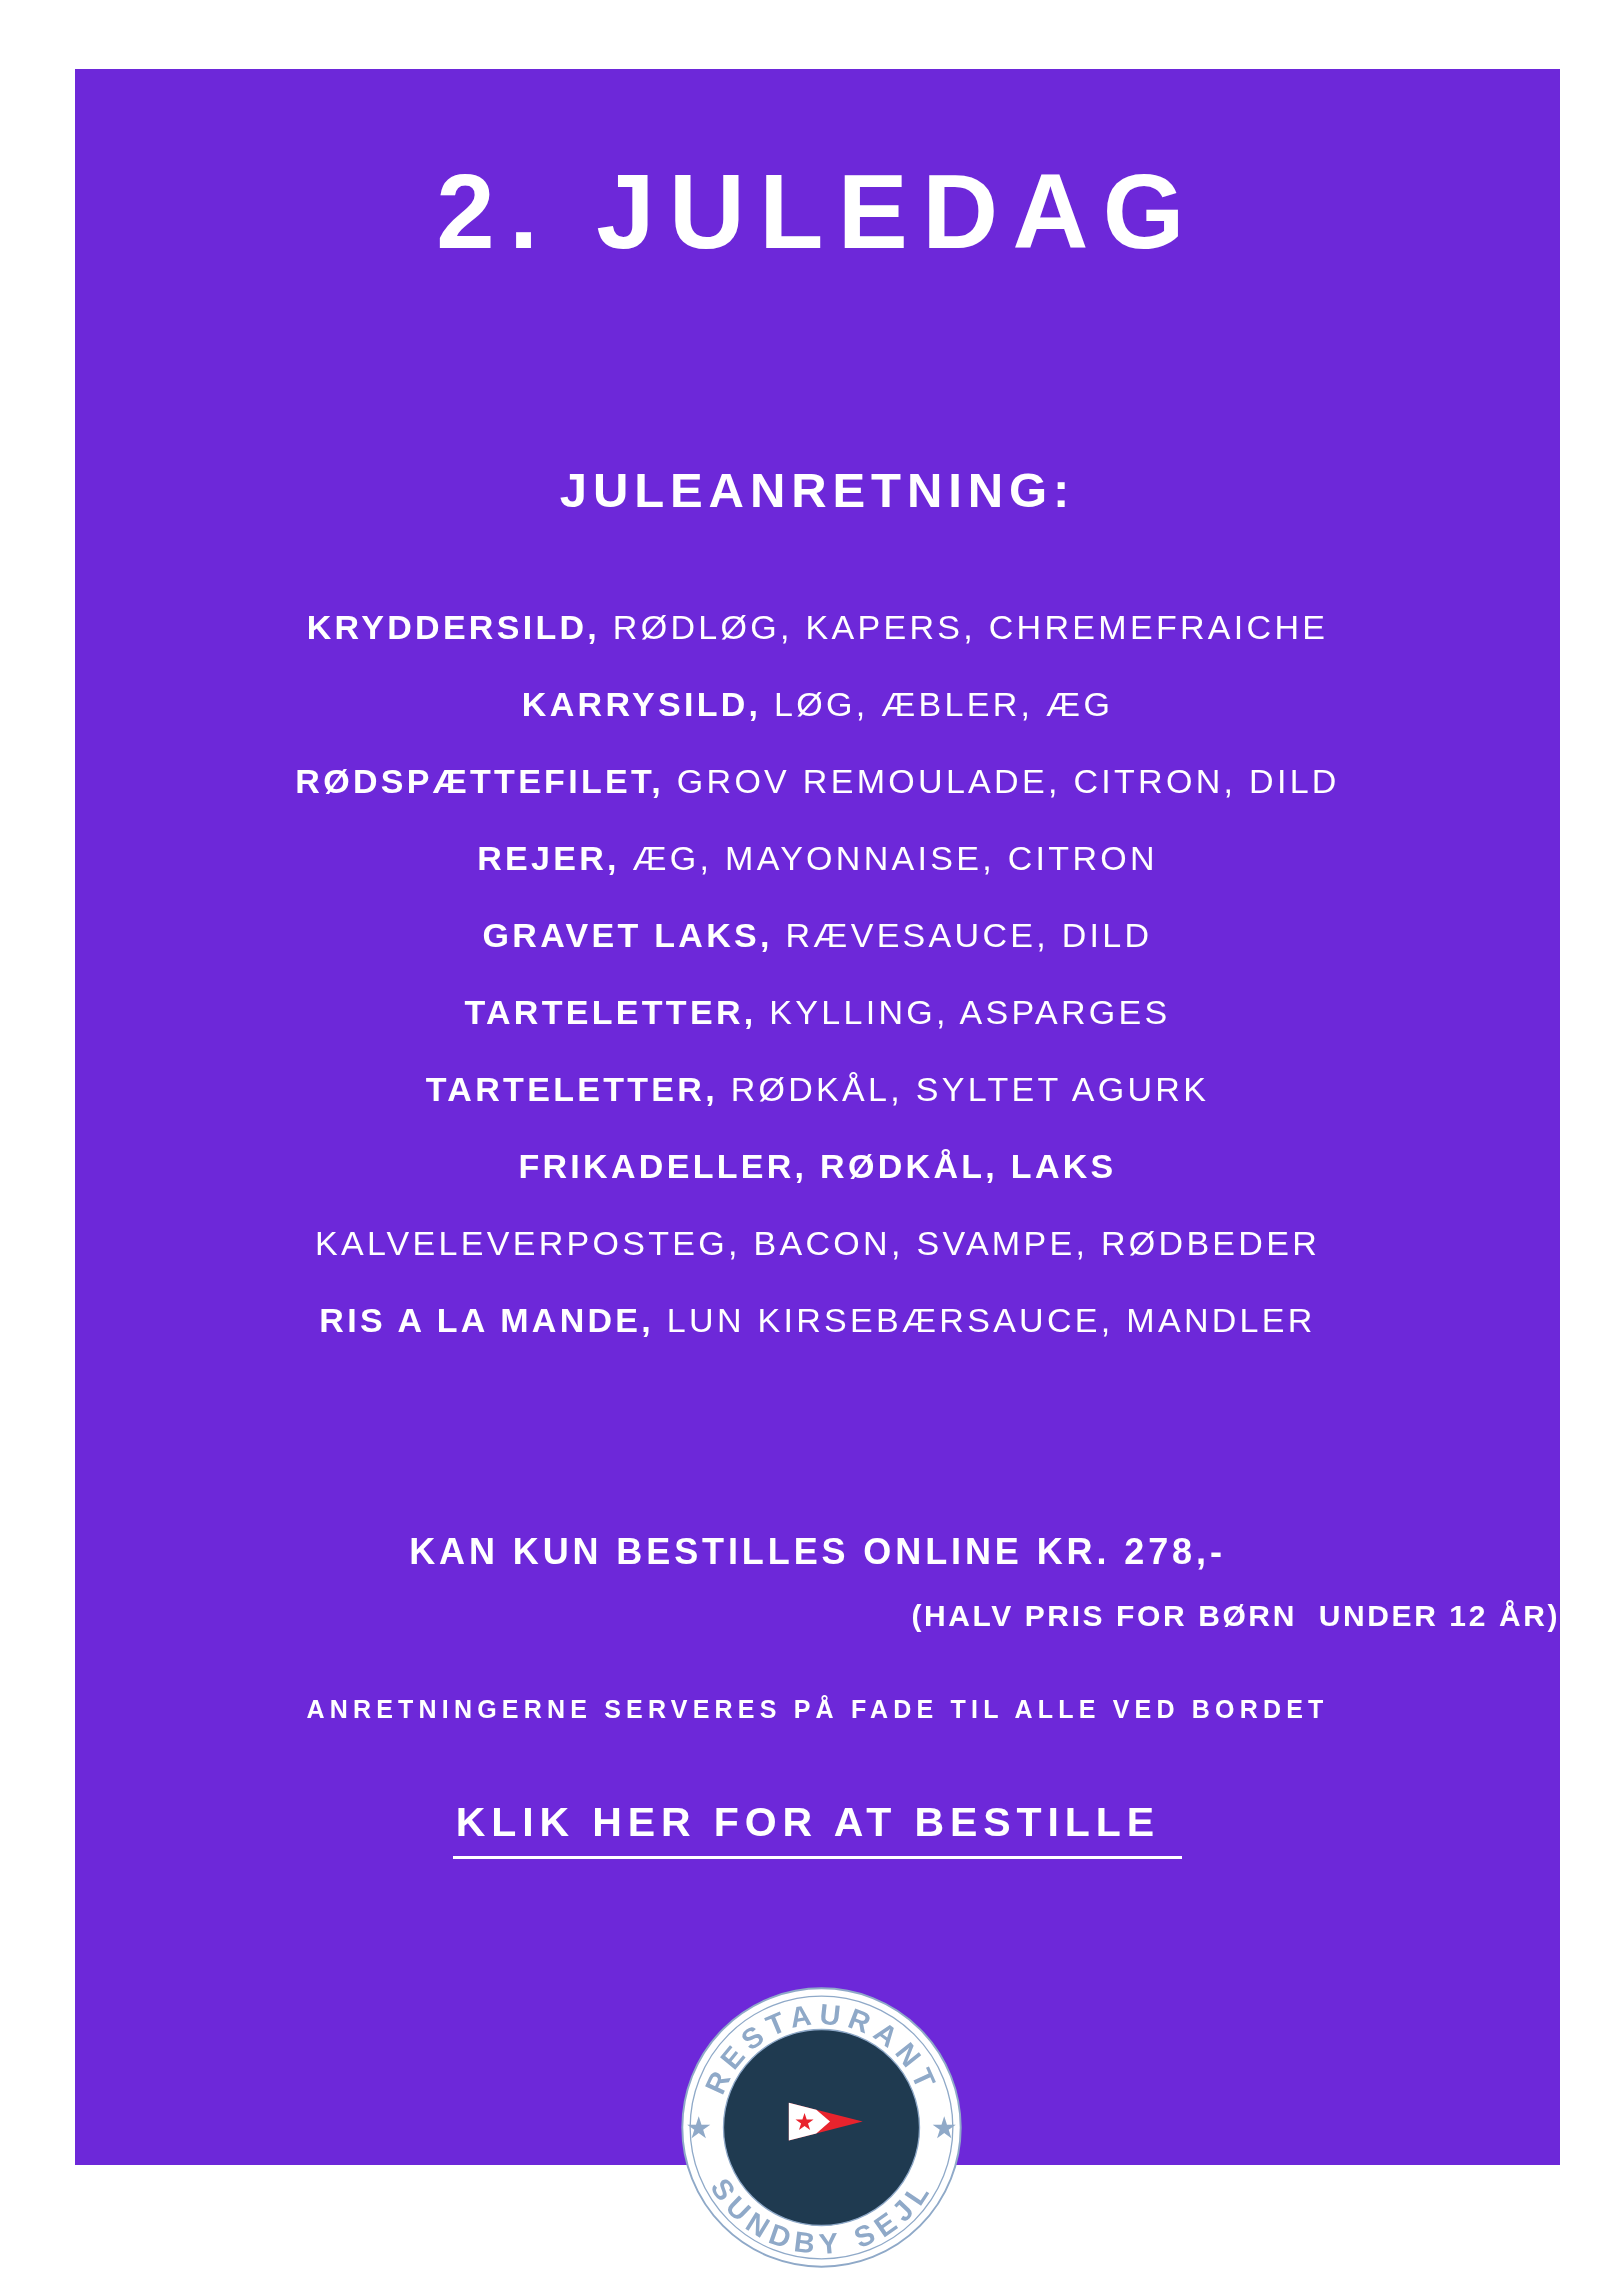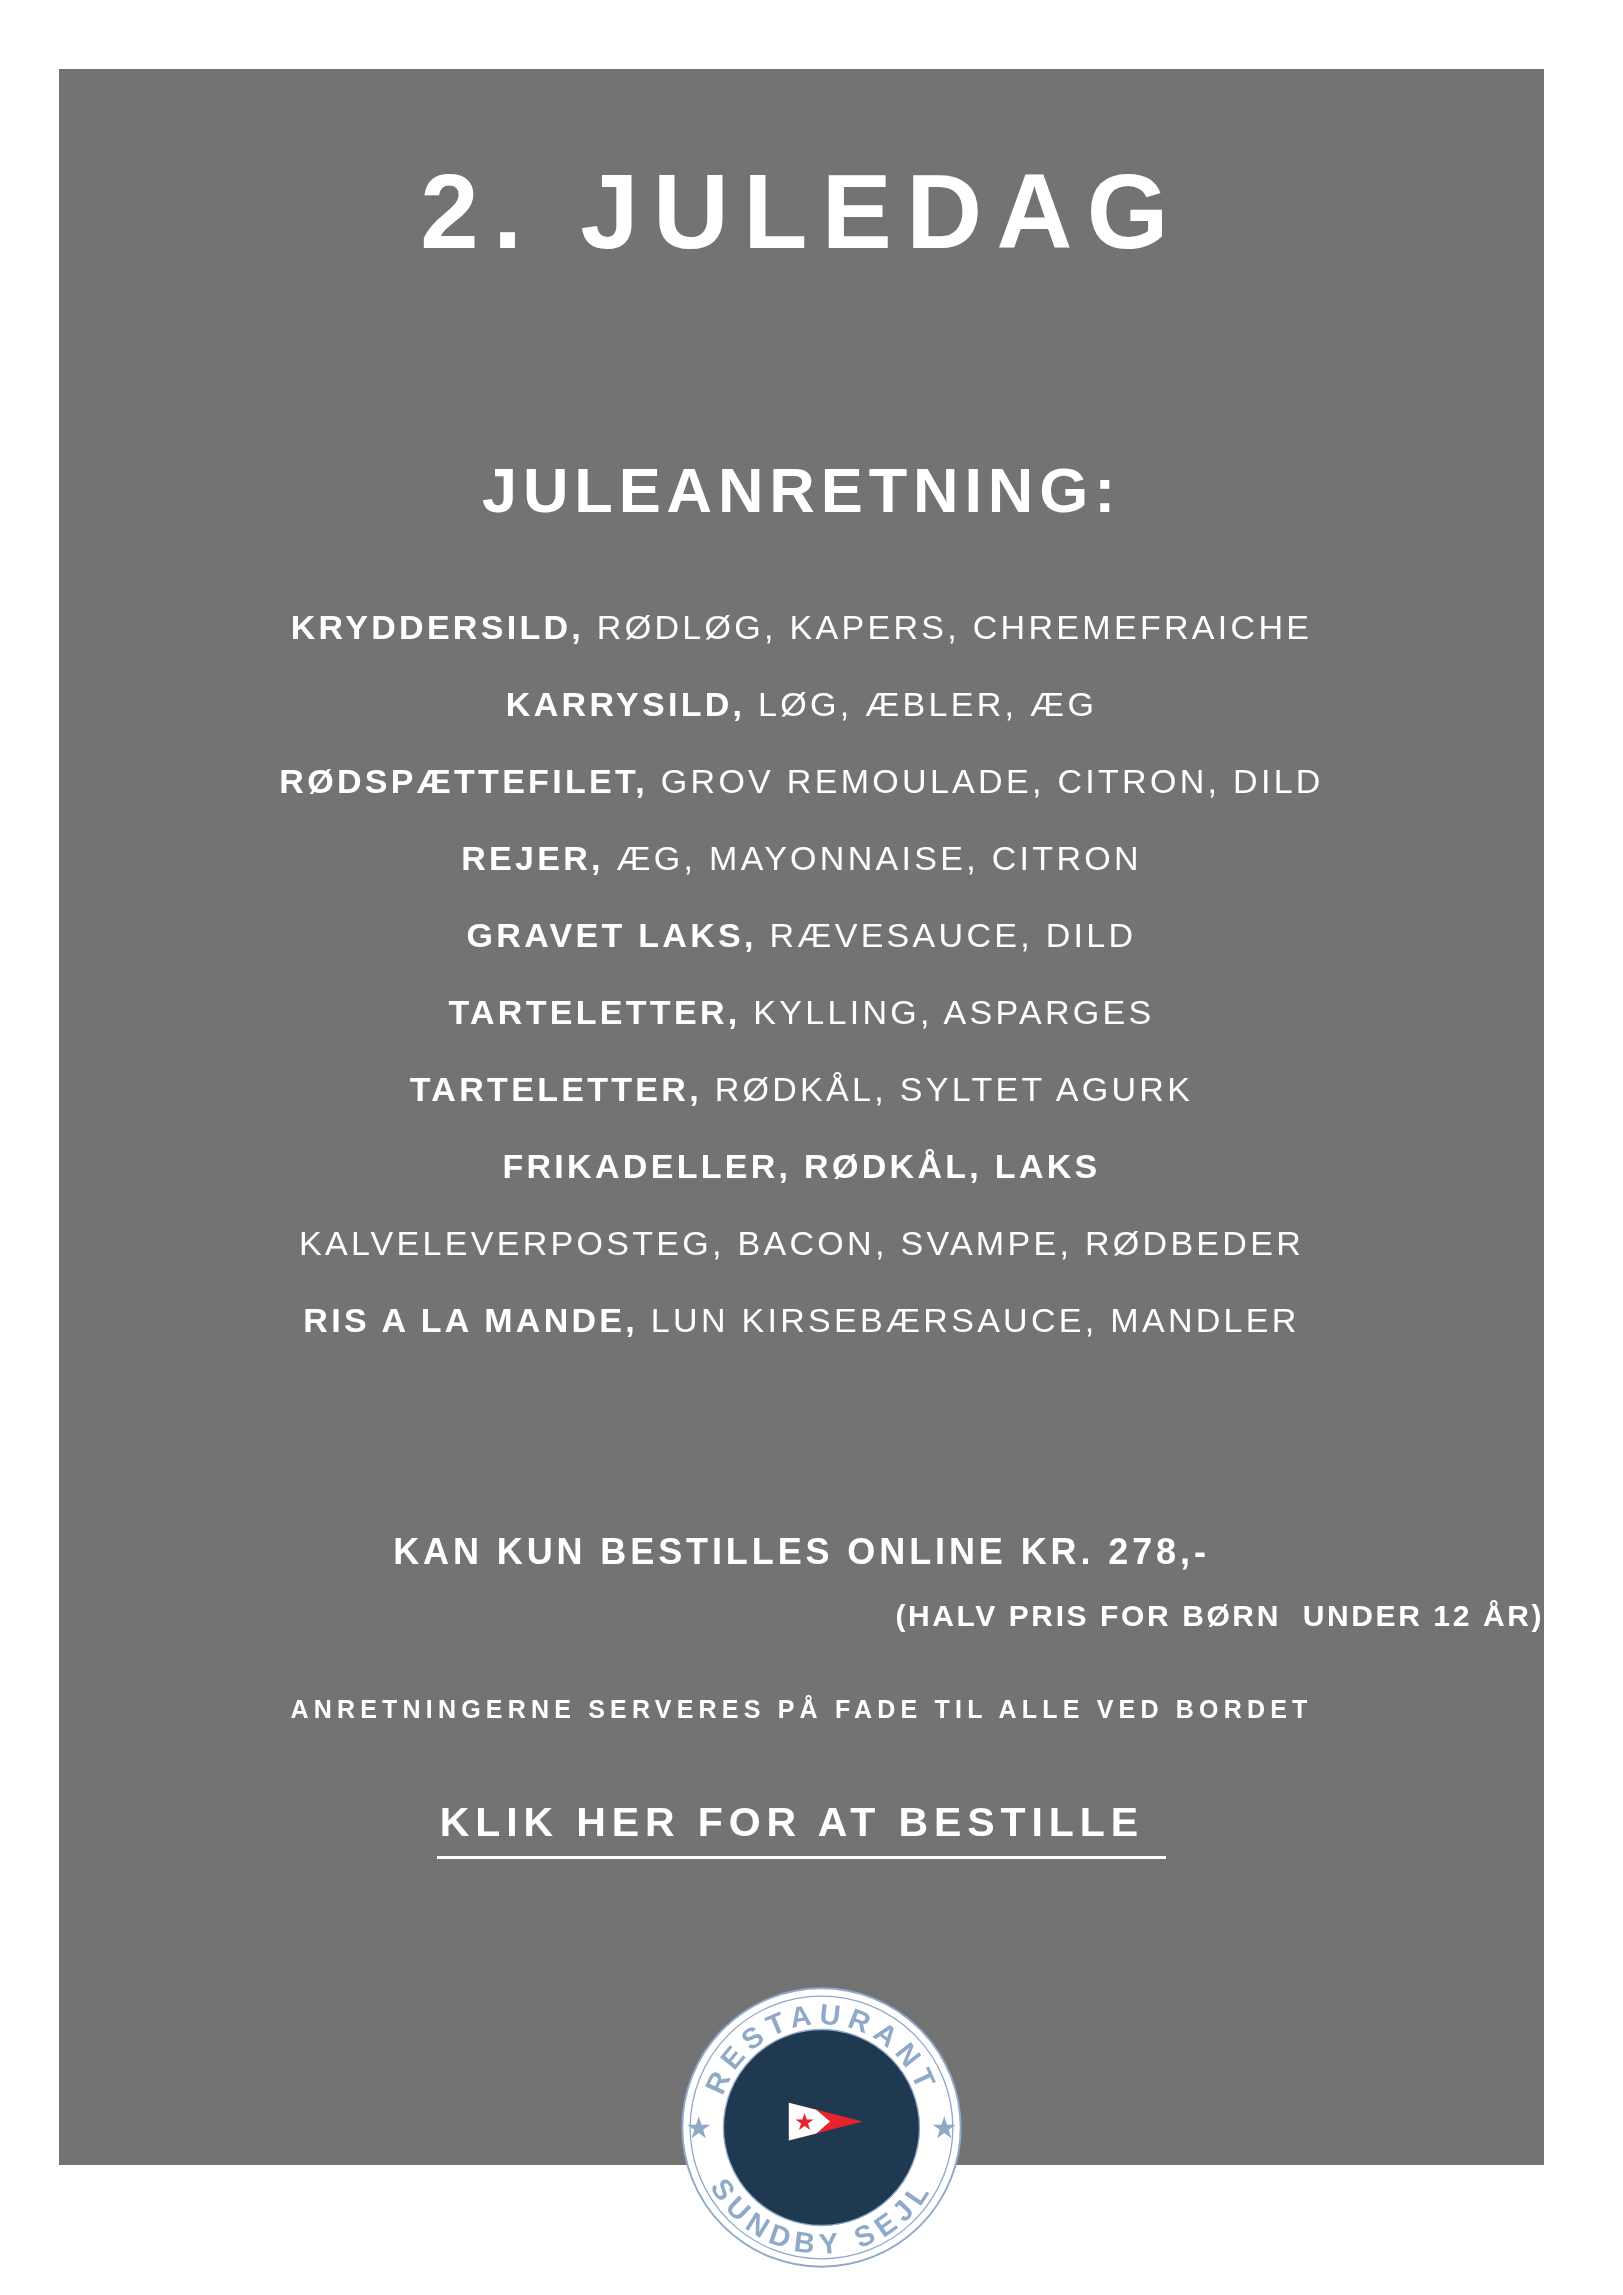--- a/index.html
+++ b/index.html
@@ -1,26 +1,26 @@
 <!DOCTYPE html>
 <html style="font-size:10.5px"><head>
 <meta charset="utf-8">
 <style>
   * { margin:0; padding:0; box-sizing:border-box; }
   html,body { width:1623px; height:2295px; background:#ffffff;
               font-family:"Liberation Sans", sans-serif; position:relative; overflow:hidden; }
 
-  .poster { position:absolute; left:59px; top:69px; width:1485px; height:2096px;
-            background:#737373; color:#ffffff; }
+  .poster { position:absolute; left:75px; top:69px; width:1485px; height:2096px;
+            background:#6d28d9; color:#ffffff; }
 
   .block { position:absolute; left:0; width:100%; text-align:center; white-space:nowrap; }
 
   .title     { top:90px;  font-size:105px; font-weight:bold; letter-spacing:14.4px; line-height:105px; }
   .subtitle  { top:253px;  font-size:29.5px;  font-weight:bold; letter-spacing:3.9px;  line-height:29.5px; }
-  .heading   { top:390px;  font-size:63px;  font-weight:bold; letter-spacing:5.9px;  line-height:63px; }
+  .heading   { top:390px;  font-size:49px;  font-weight:bold; letter-spacing:5.9px;  line-height:63px; }
 
   .menu      { top:520px;  font-size:34px;  font-weight:normal; letter-spacing:3.3px; line-height:77px; }
   .menu .lead { font-weight:bold; }
 
   .price     { top:1465px; font-size:36px;  font-weight:bold; letter-spacing:3.9px; line-height:36px; }
   .children  { top:1532px; font-size:30px;  font-weight:bold; letter-spacing:2.6px; line-height:30px; white-space:pre;text-align:right; }
   .serving   { top:1628px; font-size:25px;  font-weight:bold; letter-spacing:5.2px; line-height:25px; }
 
   .order     { top:1733px; font-size:41px;  font-weight:bold; letter-spacing:5.9px; line-height:41px; }
   .order-link { display:inline-block; border-bottom:3.3px solid #ffffff;

